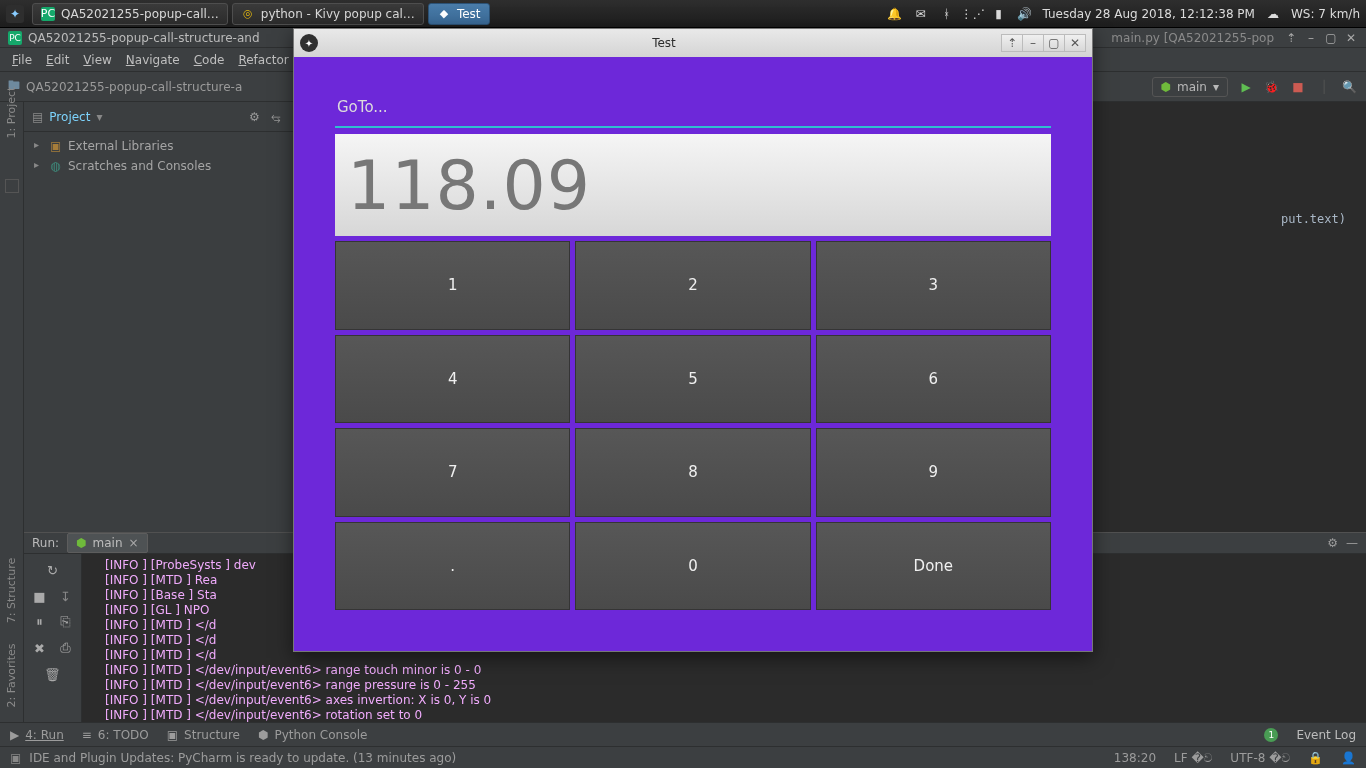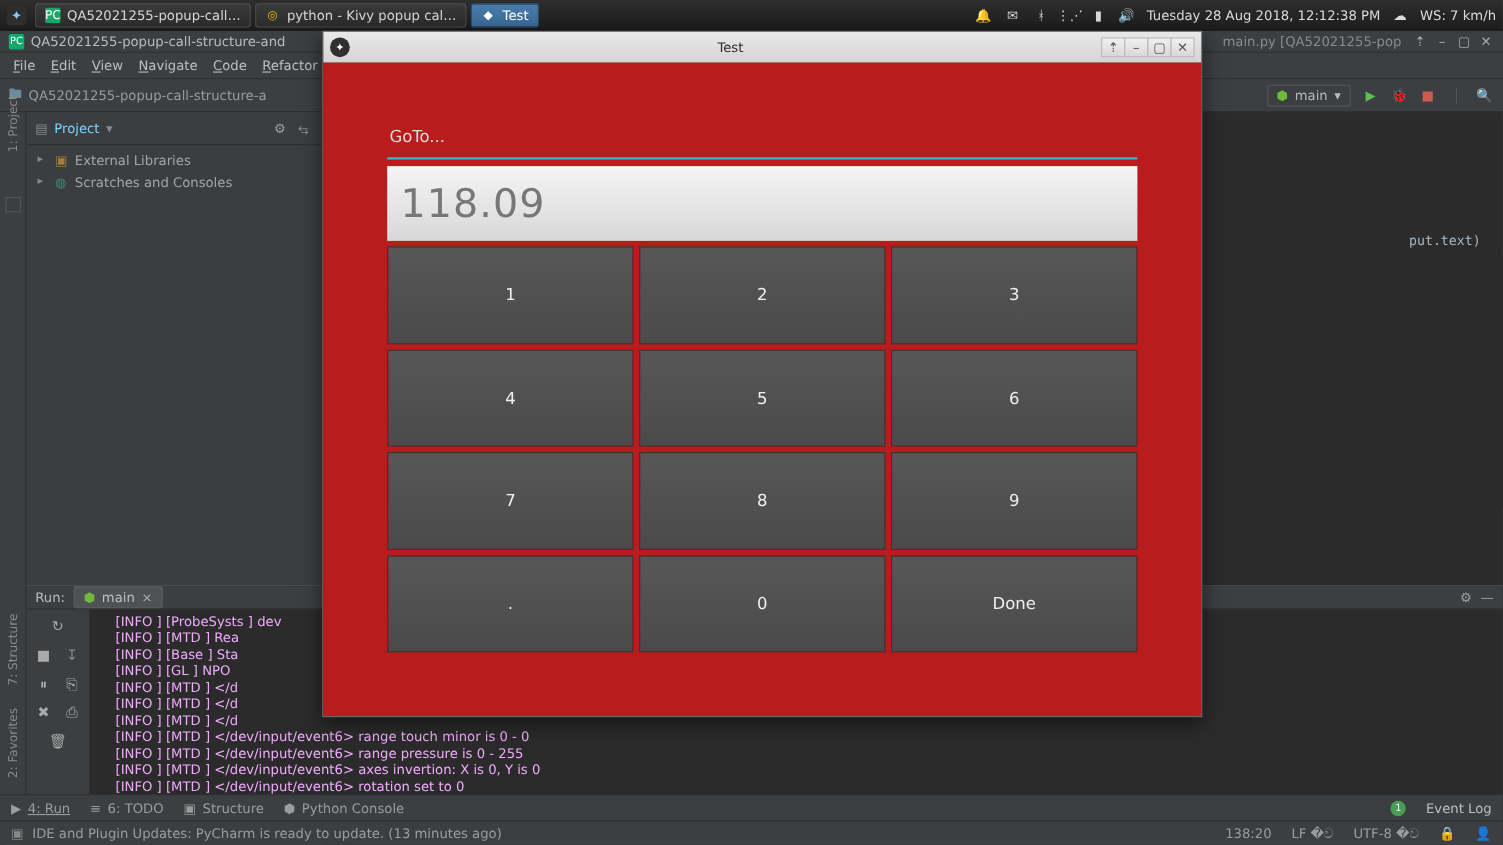--- a/index.html
+++ b/index.html
@@ -76,25 +76,25 @@
 #status-bar .sitm{margin-left:18px}
 .lock-ic{color:#999}
 
 
 #popup{position:absolute;top:28px;left:293px;width:800px;height:624px;background:#1b1b1b;border:1px solid #777;box-shadow:0 6px 18px rgba(0,0,0,.5);display:flex;flex-direction:column}
 #popup-titlebar{height:28px;background:linear-gradient(#e9e9e9,#d4d4d4);display:flex;align-items:center;padding:0 6px;color:#2c2c2c}
 #popup-titlebar .app-ic{width:18px;height:18px;border-radius:50%;background:#303030;color:#fff;display:flex;align-items:center;justify-content:center;font-size:10px;margin-right:8px}
 #popup-titlebar .ttl{flex:1;text-align:center;font-weight:500}
 #popup-titlebar .wc{display:flex;gap:0}
 #popup-titlebar .wc .b{width:22px;height:18px;display:flex;align-items:center;justify-content:center;color:#555;cursor:pointer;border:1px solid #bcbcbc;background:linear-gradient(#f0f0f0,#d8d8d8);margin-left:-1px}
-#popup-body{flex:1;background:#b91c1c;padding:58px}
+#popup-body{flex:1;background:#6d28d9;padding:41px}
 #popup-inner{width:100%;height:100%;display:flex;flex-direction:column}
 #popup-inner .label{color:#dcdcdc;font-size:15px;padding:0 0 10px 2px}
 #popup-inner .divider{height:2px;background:#2fbfd0;margin-bottom:6px}
-#popup-inner .display{height:68px;background:linear-gradient(#f5f5f5,#d7d7d7);color:#777;font-size:36px;display:flex;align-items:center;padding:0 12px;letter-spacing:1px}
+#popup-inner .display{height:102px;background:linear-gradient(#f5f5f5,#d7d7d7);color:#777;font-size:68px;display:flex;align-items:center;padding:0 12px;letter-spacing:1px}
 #popup-inner .pad{flex:1;display:grid;grid-template-columns:repeat(3,1fr);grid-template-rows:repeat(4,1fr);gap:5px;margin-top:5px}
 #popup-inner .pad .key{background:linear-gradient(#575757,#4a4a4a);border:1px solid #353535;color:#f0f0f0;display:flex;align-items:center;justify-content:center;font-size:15px;cursor:pointer}
 
 
 #gutter-bottom-left{position:absolute;left:0;top:430px;width:24px;display:flex;flex-direction:column;align-items:center;gap:72px}
 #gutter-bottom-left .rot{transform:rotate(-90deg);white-space:nowrap;color:#8a8a8a;font-size:11px;cursor:pointer}
 </style>
 </head>
 <body>
 

